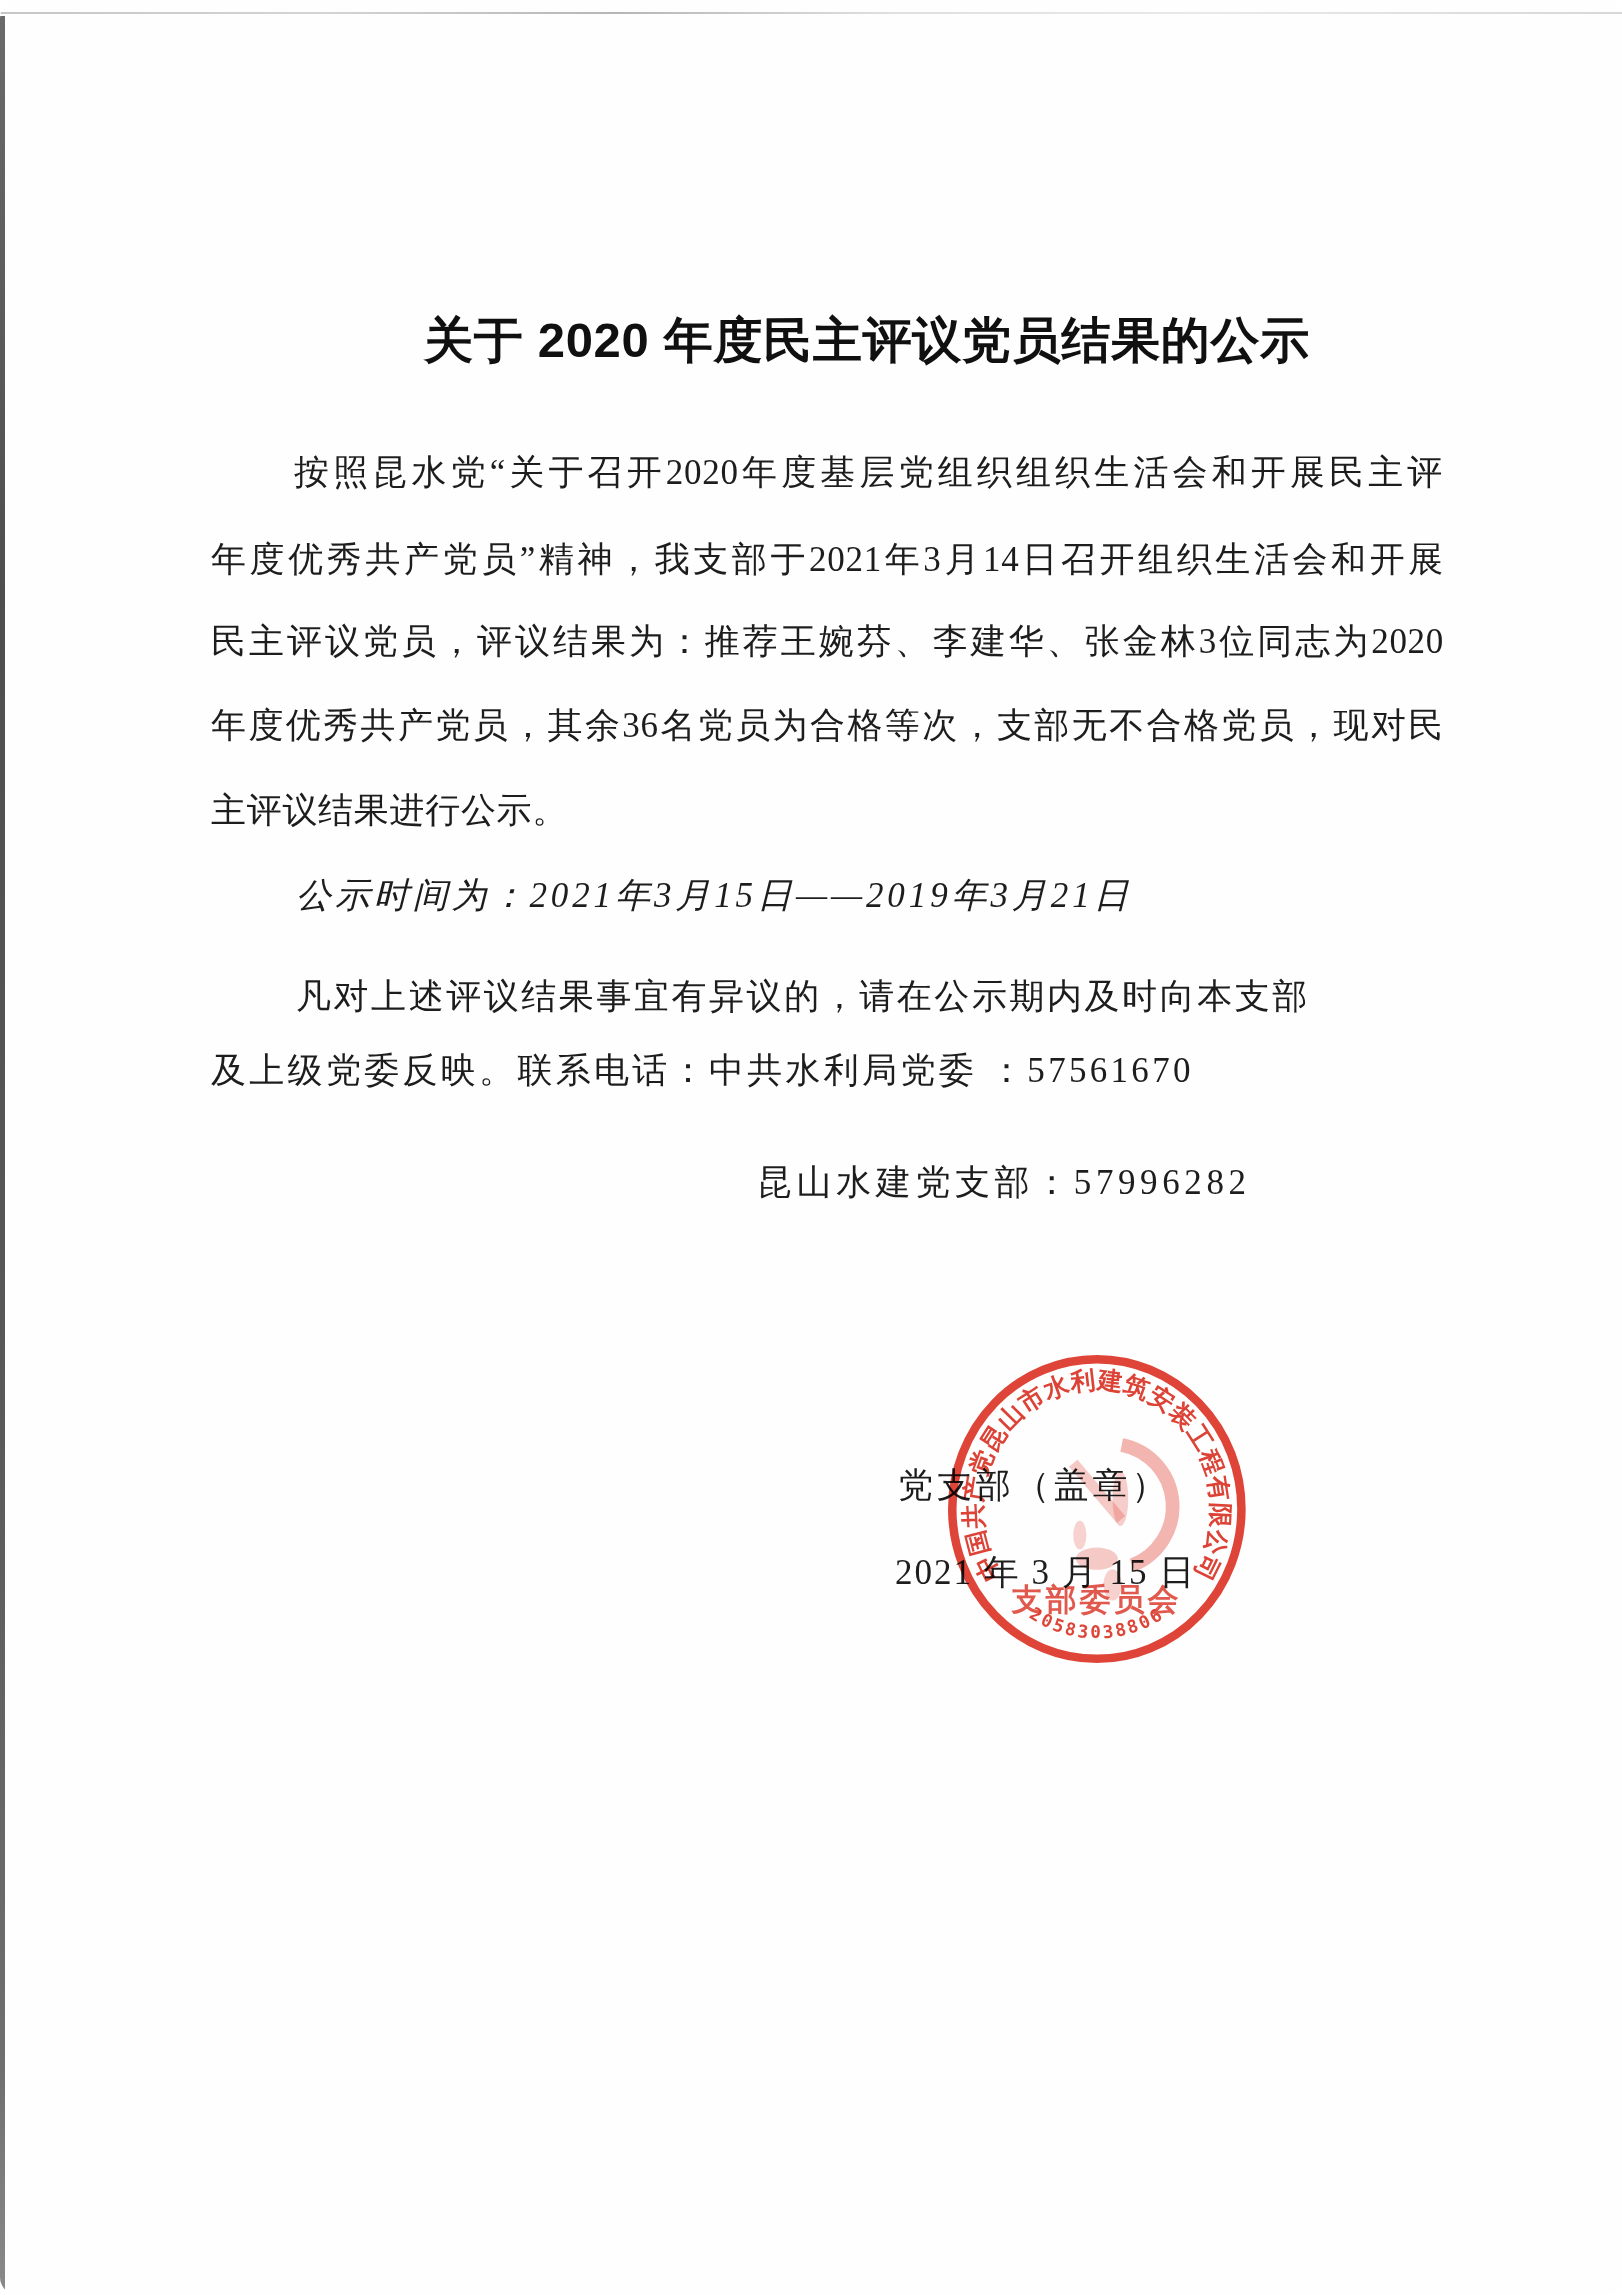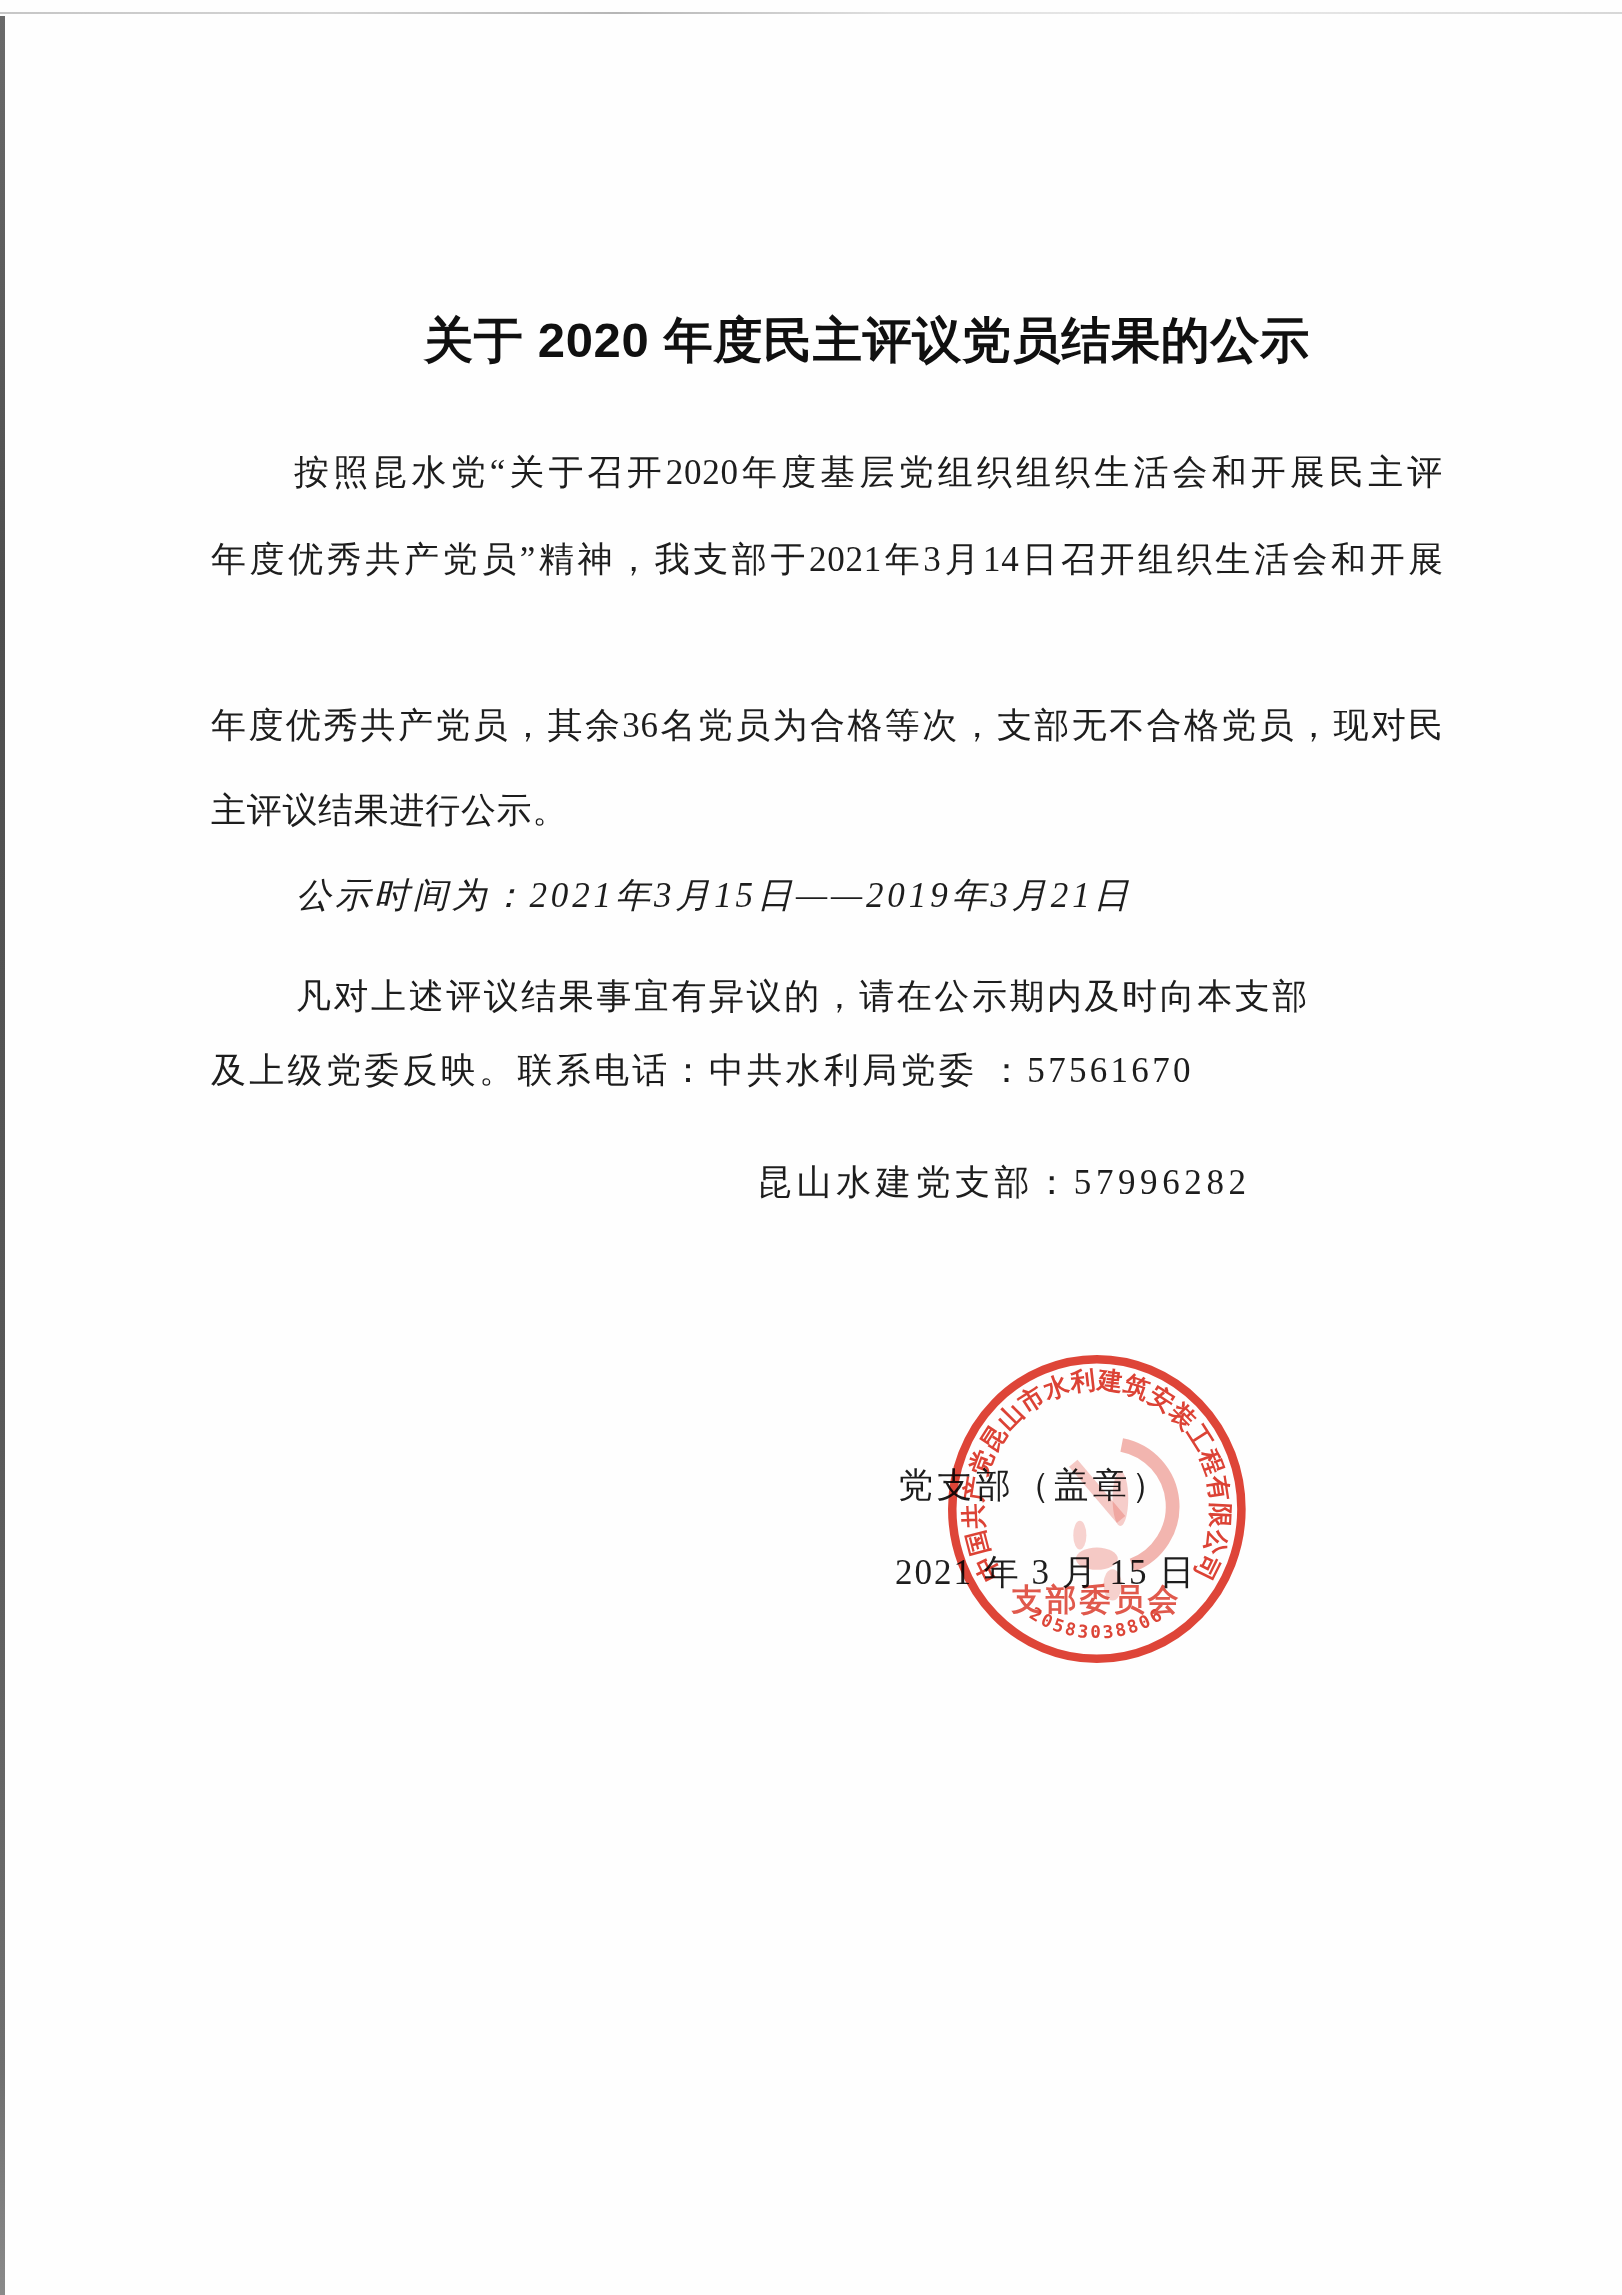--- a/index.html
+++ b/index.html
@@ -4,20 +4,21 @@
 <style>
   html,body{margin:0;padding:0;background:#ffffff;}
   .page{
     position:relative;
     width:1623px;
     height:2295px;
     background:#fefefe;
     overflow:hidden;
     font-family:"Liberation Serif","DejaVu Serif",serif;
     color:#1d1d1d;
+    border-radius:18px;
   }
   
   .scan-line-top{
     position:absolute;left:0;top:11.8px;width:1623px;height:2.6px;
     background:linear-gradient(90deg,#a8a8a8 0%,#bdbdbd 20%,#8f8f8f 38%,#cfcfcf 55%,#dedede 75%,#c2c2c2 100%);
     opacity:.65;
   }
   .scan-edge-left{
     position:absolute;left:0;top:15.7px;width:4.6px;height:2280px;
     background:linear-gradient(180deg,#6a6a6a,#4e4e4e 25%,#585858 60%,#6f6f6f 90%,#8a8a8a);
@@ -73,20 +74,21 @@
 
 <div class="page">
 
   <div class="scan-line-top"></div>
   <div class="scan-edge-left"></div>
 
   <h1 class="title">关于 2020 年度民主评议党员结果的公示</h1>
 
   <div class="body-line l1 just">按照昆水党“关于召开2020年度基层党组织组织生活会和开展民主评</div>
   <div class="body-line l2 just">年度优秀共产党员”精神，我支部于2021年3月14日召开组织生活会和开展</div>
+  <div class="body-line l3 just">民主评议党员，评议结果为：推荐王婉芬、李建华、张金林3位同志为2020</div>
   <div class="body-line l4 just">年度优秀共产党员，其余36名党员为合格等次，支部无不合格党员，现对民</div>
   <div class="body-line l5">主评议结果进行公示。</div>
   <div class="body-line l6">公示时间为：2021年3月15日——2019年3月21日</div>
   <div class="body-line l7 just">凡对上述评议结果事宜有异议的，请在公示期内及时向本支部</div>
   <div class="body-line l8">及上级党委反映。联系电话：中共水利局党委 ：57561670</div>
   <div class="body-line l9">昆山水建党支部：57996282</div>
 
   <div class="body-line sig1">党支部（盖章）</div>
   <div class="body-line sig2">2021 年 3 月 15 日</div>
 

